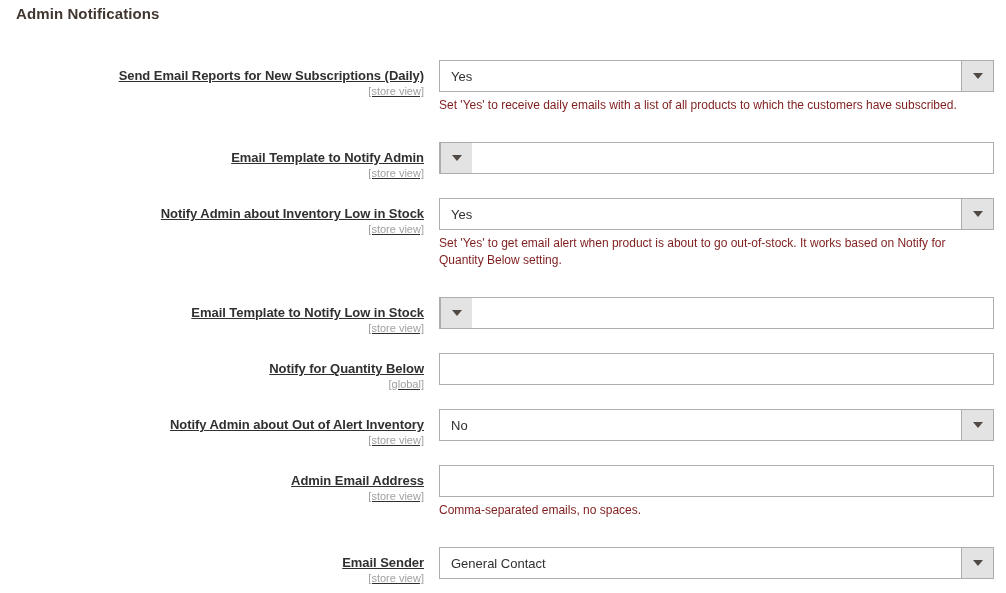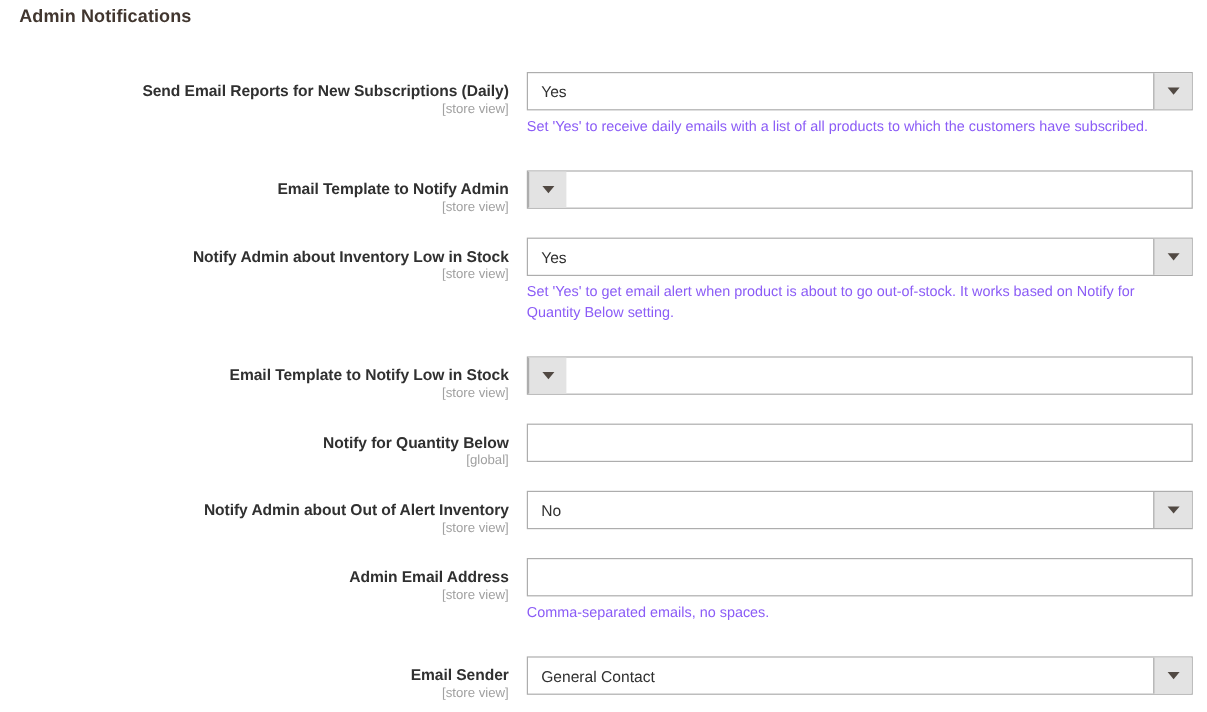--- a/index.html
+++ b/index.html
@@ -39,20 +39,21 @@
     width: 100%;
     margin-bottom: 13px;
   }
 
   .label-col {
     width: 424px;
     flex: 0 0 424px;
     text-align: right;
     padding-right: 0;
     padding-top: 8px;
+    text-decoration: underline;
   }
 
   .label-text {
     display: block;
     font-size: 13px;
     font-weight: bold;
     color: #303030;
     line-height: 16px;
     letter-spacing: -0.05px;
   }
@@ -121,21 +122,21 @@
     background: #ffffff;
     font-family: "Liberation Sans", sans-serif;
     font-size: 13px;
     color: #303030;
     padding: 0 10px;
     outline: none;
   }
 
   .help-text {
     font-size: 12px;
-    color: #8b5cf6;
+    color: #7f1d1d;
     line-height: 17px;
     margin-top: 5px;
     max-width: 558px;
   }
 
   .gap-lg { margin-bottom: 28px; }
   .gap-md { margin-bottom: 18px; }
   .gap-sm { margin-bottom: 13px; }
 </style>
 </head>

